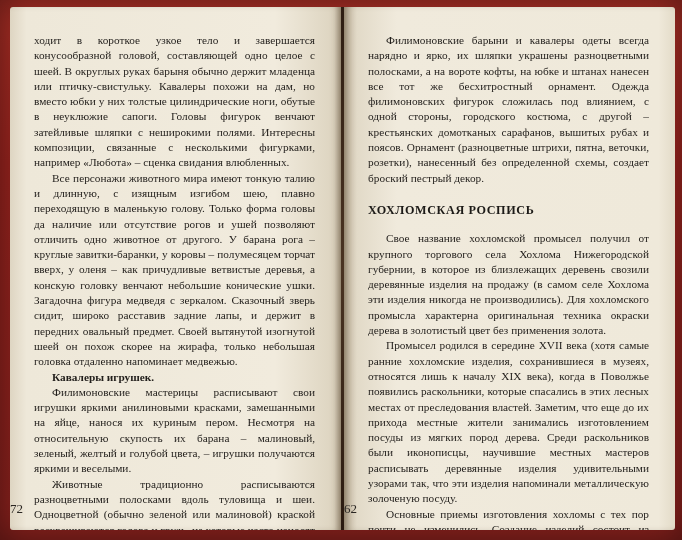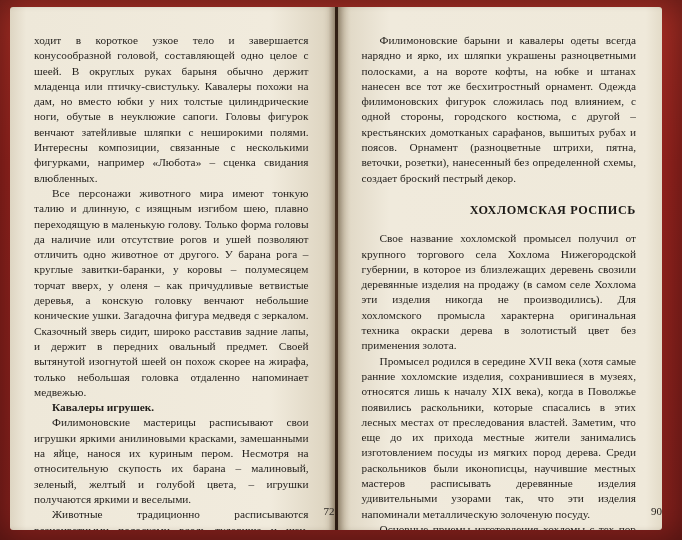--- a/index.html
+++ b/index.html
@@ -6,21 +6,21 @@
   html, body { width: 682px; height: 540px; }
   body {
     font-family: "Liberation Serif", "DejaVu Serif", serif;
     overflow: hidden;
     background: #5e1110;
   }
   .book {
     position: absolute;
     inset: 0;
     display: flex;
-    padding: 7px 20px 10px 10px;
+    padding: 7px 7px 10px 10px;
     background: linear-gradient(180deg, #a42d24 0%, #96231e 30%, #84201c 100%);
     box-shadow: inset 0 0 34px rgba(0,0,0,0.45);
   }
   .page {
     flex: 1;
     height: 100%;
     position: relative;
     overflow: hidden;
   }
   .page-left {
@@ -44,35 +44,35 @@
   .text {
     font-size: 11.3px;
     line-height: 15.3px;
     text-align: justify;
     color: #211e1b;
   }
   .text p { text-indent: 18px; }
   .text p.no-indent { text-indent: 0; }
   .subheading { font-weight: bold; }
   .chapter-heading {
-    text-align: right;
+    text-align: left;
     text-indent: 0;
     font-weight: bold;
     font-size: 12.2px;
     letter-spacing: 0.6px;
     margin: 17px 0 13px 0;
     color: #1c1a17;
   }
   .page-number {
     position: absolute;
     bottom: 13px;
     left: 0;
     width: 100%;
-    text-align: right;
-    font-size: 11px;
+    text-align: left;
+    font-size: 13px;
     color: #2a2622;
     margin-top: 12px;
   }
 </style>
 </head>
 <body>
 
 <div class="book">
 
   <div class="page page-left">
@@ -89,16 +89,16 @@
   <div class="spine"></div>
 
   <div class="page page-right">
     <div class="page-inner text">
       <p>Филимоновские барыни и кавалеры одеты всегда нарядно и ярко, их шляпки украшены разноцветными полосками, а на вороте кофты, на юбке и штанах нанесен все тот же бесхитростный орнамент. Одежда филимоновских фигурок сложилась под влиянием, с одной стороны, городского костюма, с другой – крестьянских домотканых сарафанов, вышитых рубах и поясов. Орнамент (разноцветные штрихи, пятна, веточки, розетки), нанесенный без определенной схемы, создает броский пестрый декор.</p>
       <h2 class="chapter-heading">ХОХЛОМСКАЯ РОСПИСЬ</h2>
       <p>Свое название хохломской промысел получил от крупного торгового села Хохлома Нижегородской губернии, в которое из близлежащих деревень свозили деревянные изделия на продажу (в самом селе Хохлома эти изделия никогда не производились). Для хохломского промысла характерна оригинальная техника окраски дерева в золотистый цвет без применения золота.</p>
       <p>Промысел родился в середине XVII века (хотя самые ранние хохломские изделия, сохранившиеся в музеях, относятся лишь к началу XIX века), когда в Поволжье появились раскольники, которые спасались в этих лесных местах от преследования властей. Заметим, что еще до их прихода местные жители занимались изготовлением посуды из мягких пород дерева. Среди раскольников были иконописцы, научившие местных мастеров расписывать деревянные изделия удивительными узорами так, что эти изделия напоминали металлическую золоченую посуду.</p>
       <p>Основные приемы изготовления хохломы с тех пор почти не изменились. Создание изделий состоит из нескольких этапов: сначала на токарном станке вытачивается заготовка, так называемое «белье», затем заготовку грунтуют жидким раствором глины («вапы») и смазывают сырым льняным маслом, на сле-</p>
     </div>
-    <div class="page-number">90</div>
+    <div class="page-number">62</div>
   </div>
 
 </div>
 
 </body></html>

